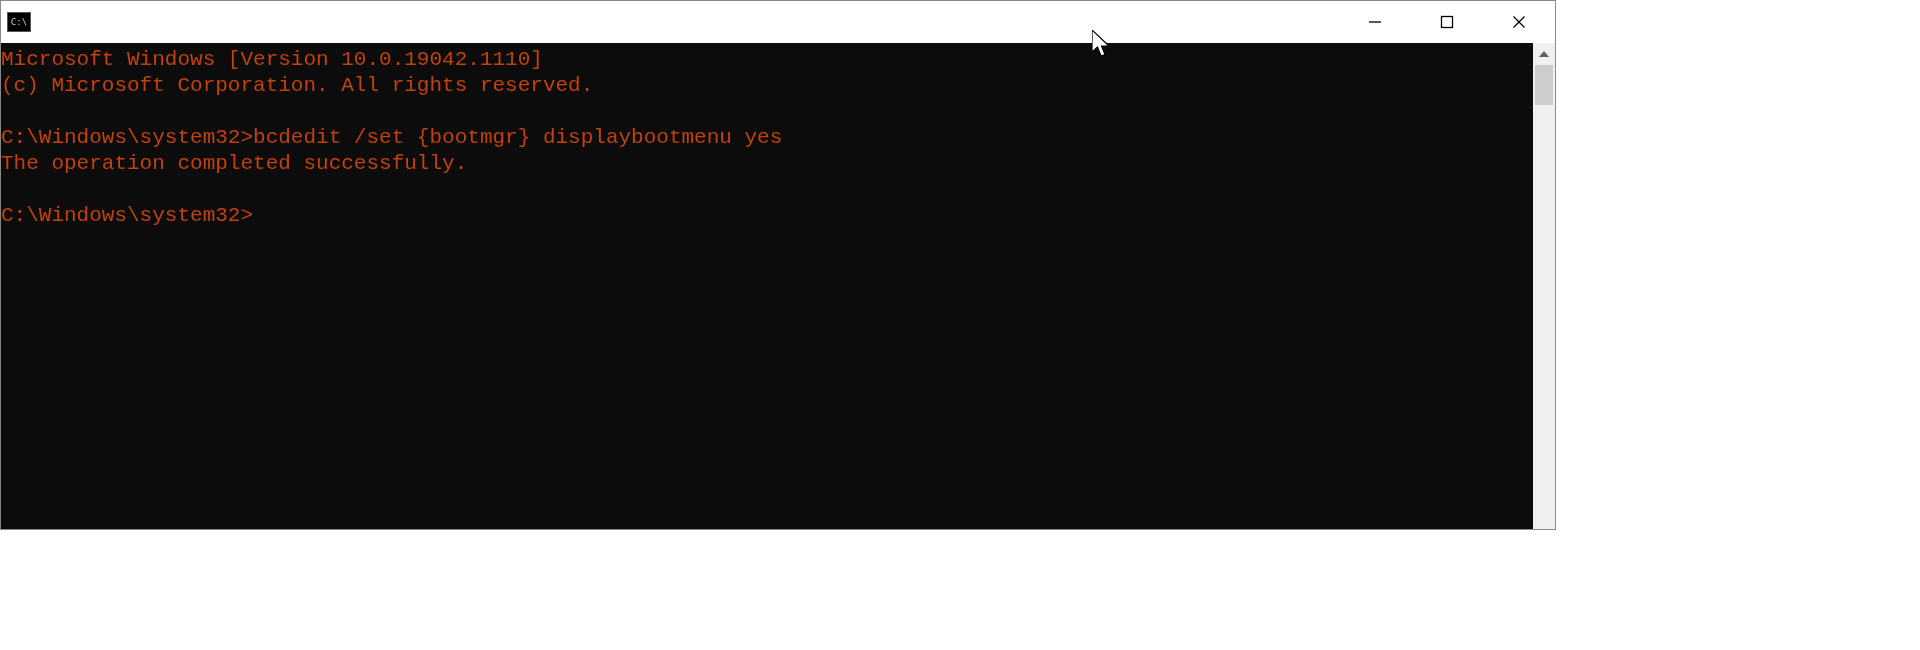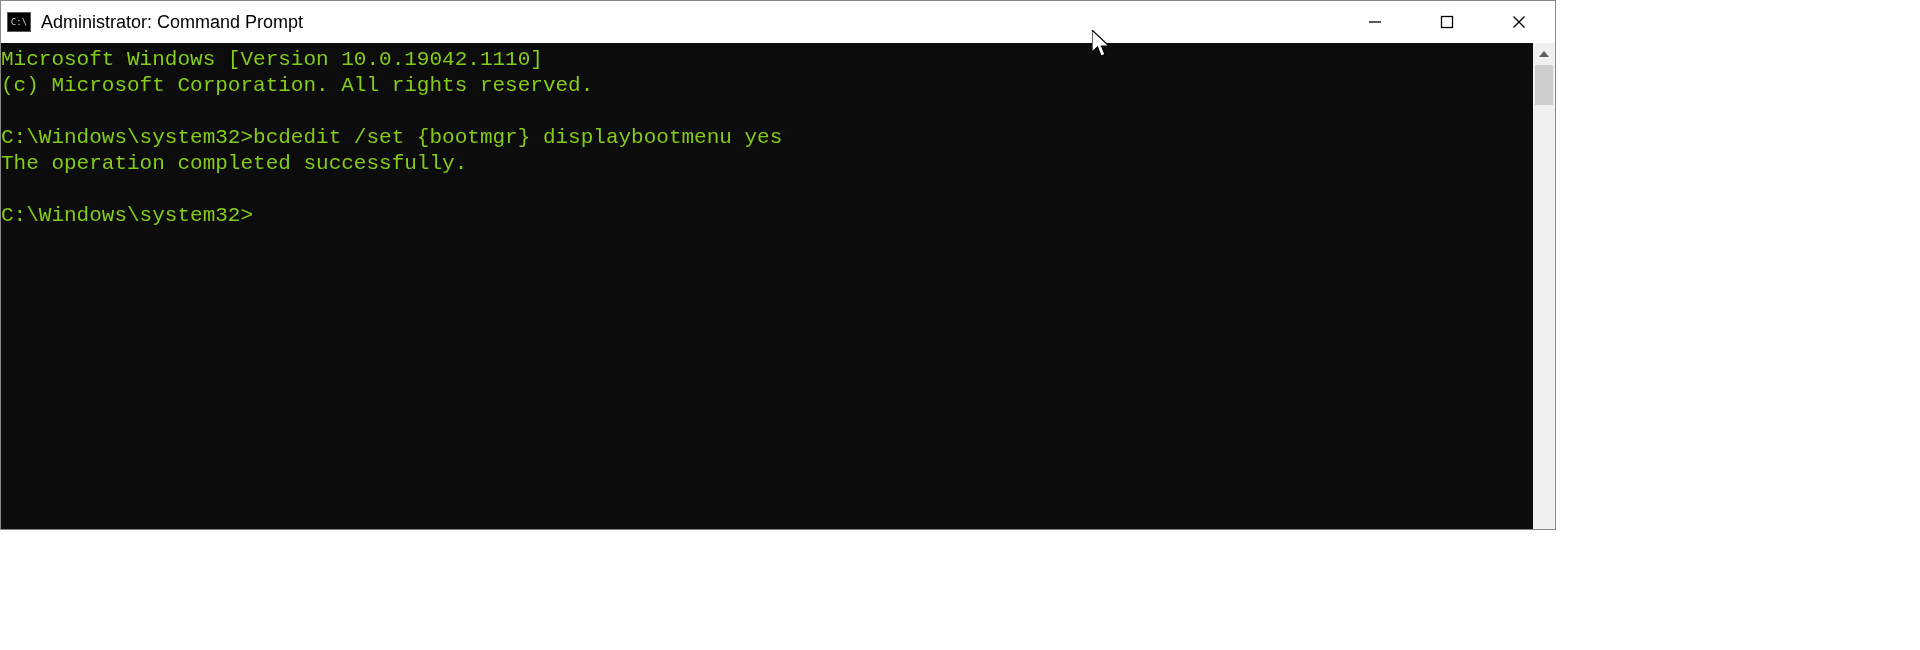--- a/index.html
+++ b/index.html
@@ -71,21 +71,21 @@
       height: 14px;
     }
     .body-row {
       flex: 1;
       display: flex;
       min-height: 0;
     }
     .terminal {
       flex: 1;
       background: #0c0c0c;
-      color: #84cc16;
+      color: #c2410c;
       font-family: Consolas, "Courier New", monospace;
       font-size: 21px;
       line-height: 26px;
       padding: 4px 0 0 0;
       white-space: pre;
       overflow: hidden;
     }
     .terminal-line {
       white-space: pre;
     }
@@ -128,21 +128,20 @@
     }
   </style>
 </head>
 <body>
 
 <div class="window">
   <div class="titlebar">
     <div class="titlebar-icon">
       <span class="titlebar-icon-inner">C:\</span>
     </div>
-    <div class="titlebar-title">Administrator: Command Prompt</div>
     <div class="window-controls">
       <div class="win-btn">
         <svg viewBox="0 0 14 14">
             <line x1="1" y1="7" x2="13" y2="7" stroke="#000" stroke-width="1.3"></line>
           </svg>
       </div>
       <div class="win-btn">
         <svg viewBox="0 0 14 14">
             <rect x="1.5" y="1.5" width="11" height="11" fill="none" stroke="#000" stroke-width="1.3"></rect>
           </svg>

